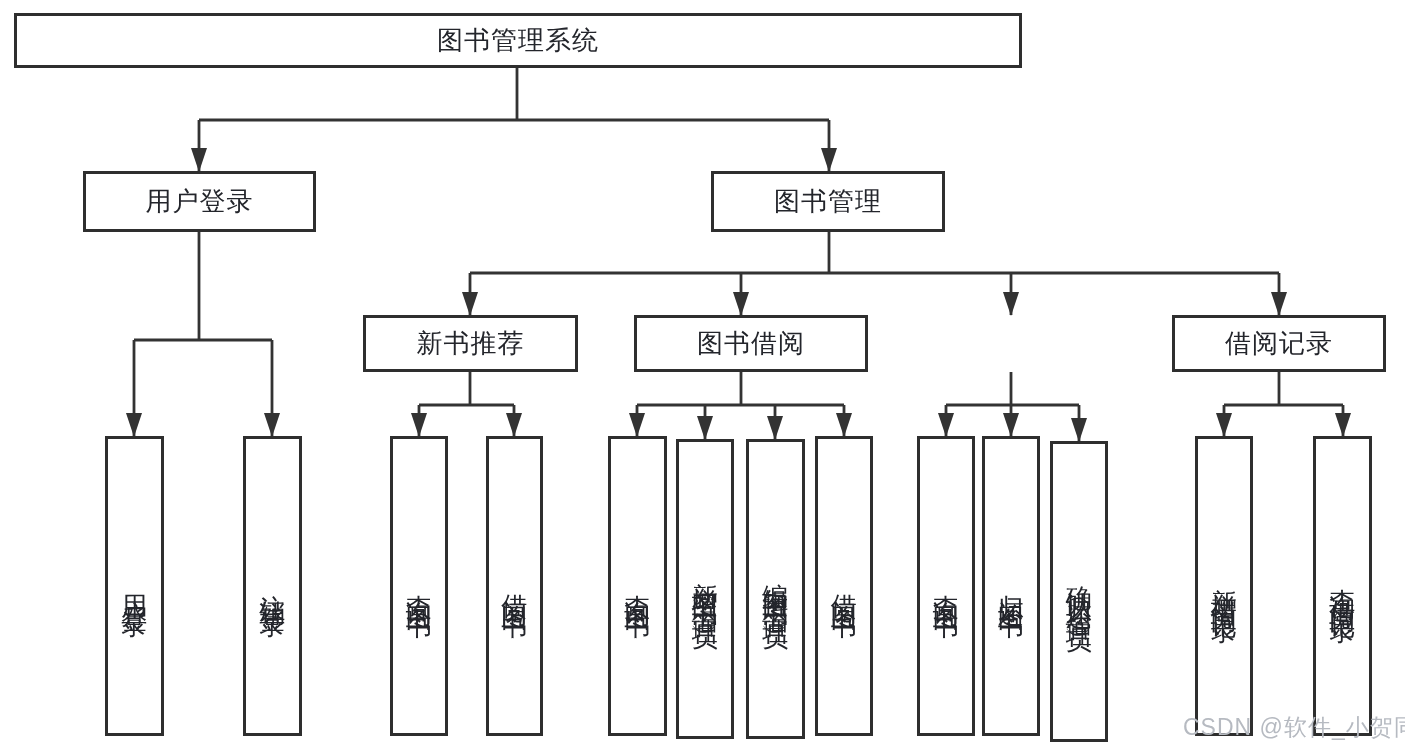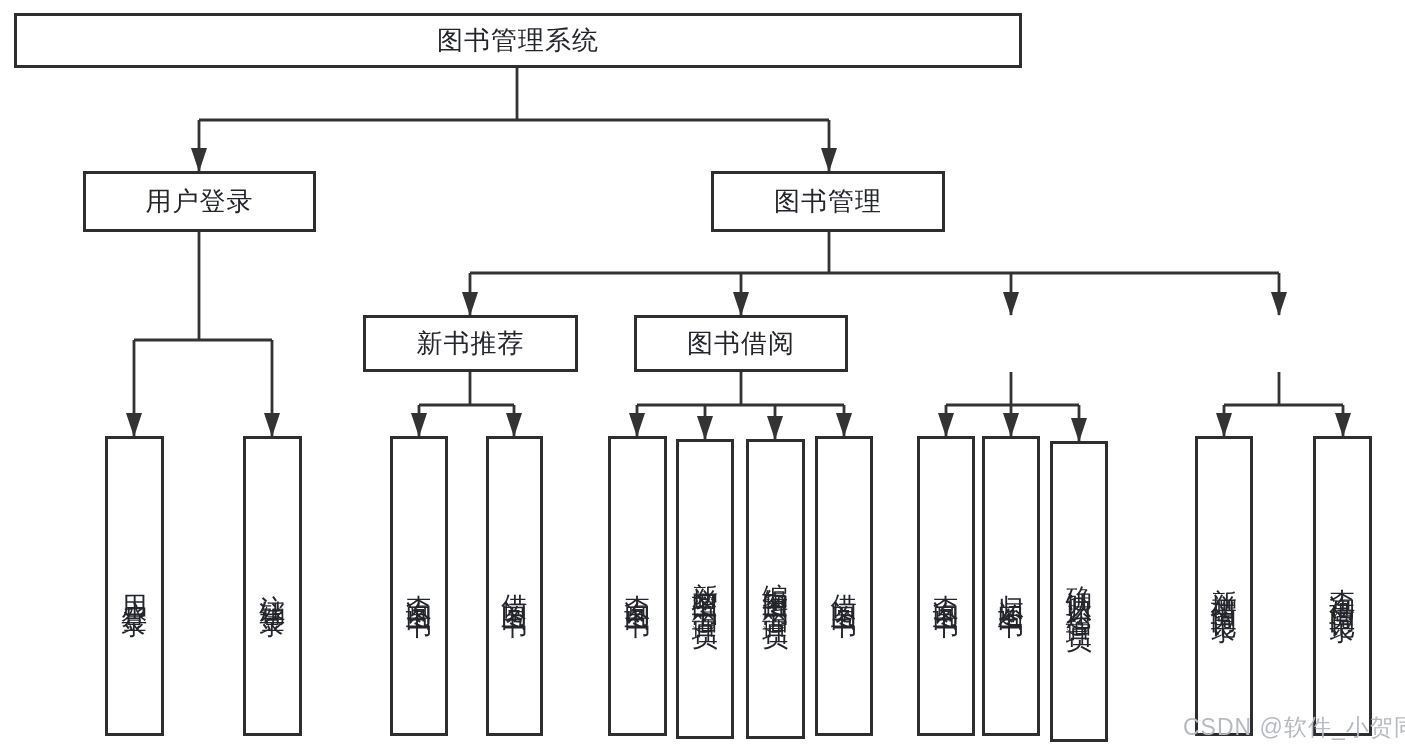--- a/index.html
+++ b/index.html
@@ -119,22 +119,25 @@
   <div class="node h" style="left:83px;top:171px;width:233px;height:61px">
     <span class="lbl">用户登录</span>
   </div>
   <div class="node h" style="left:363px;top:315px;width:215px;height:57px">
     <span class="lbl">新书推荐</span>
   </div>
 
   <div class="node h" style="left:711px;top:171px;width:234px;height:61px">
     <span class="lbl">图书管理</span>
   </div>
-  <div class="node h" style="left:634px;top:315px;width:214px;height:57px">
+  <div class="node h" style="left:634px;top:315px;width:234px;height:57px">
     <span class="lbl">图书借阅</span>
+  </div>
+  <div class="node h" style="left:1172px;top:315px;width:214px;height:57px">
+    <span class="lbl">借阅记录</span>
   </div>
 
   <div class="node v" style="left:105px;top:436px;width:59px;height:300px">
     <span class="lbl">用户登录</span>
   </div>
   <div class="node v" style="left:243px;top:436px;width:59px;height:300px">
     <span class="lbl">注销登录</span>
   </div>
 
   <div class="node v" style="left:390px;top:436px;width:58px;height:300px">

